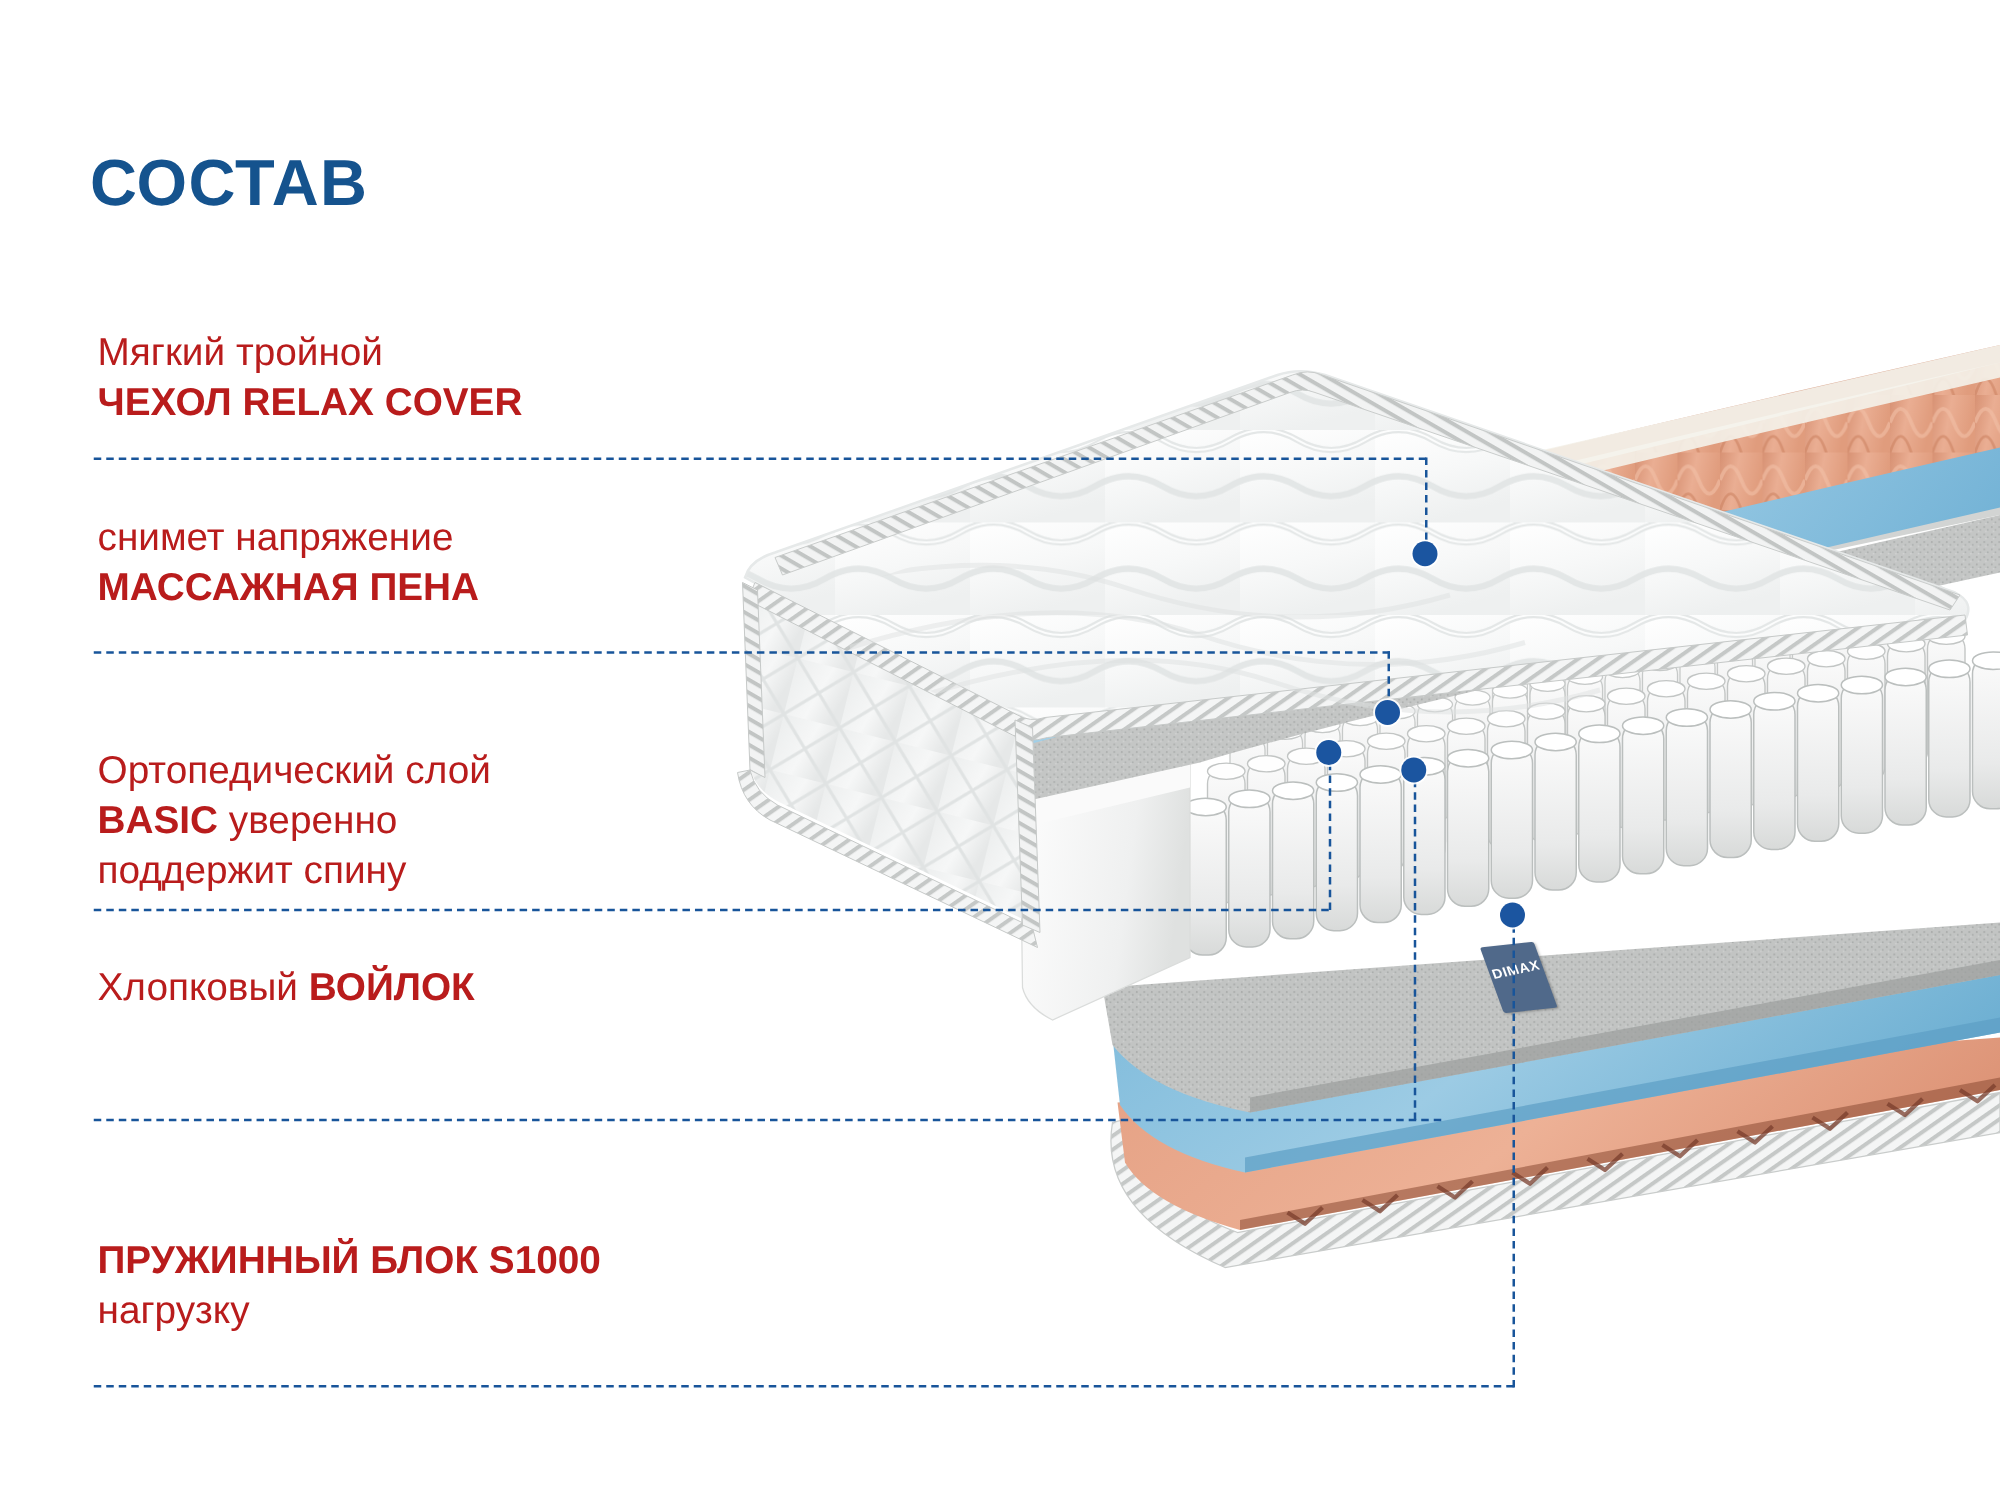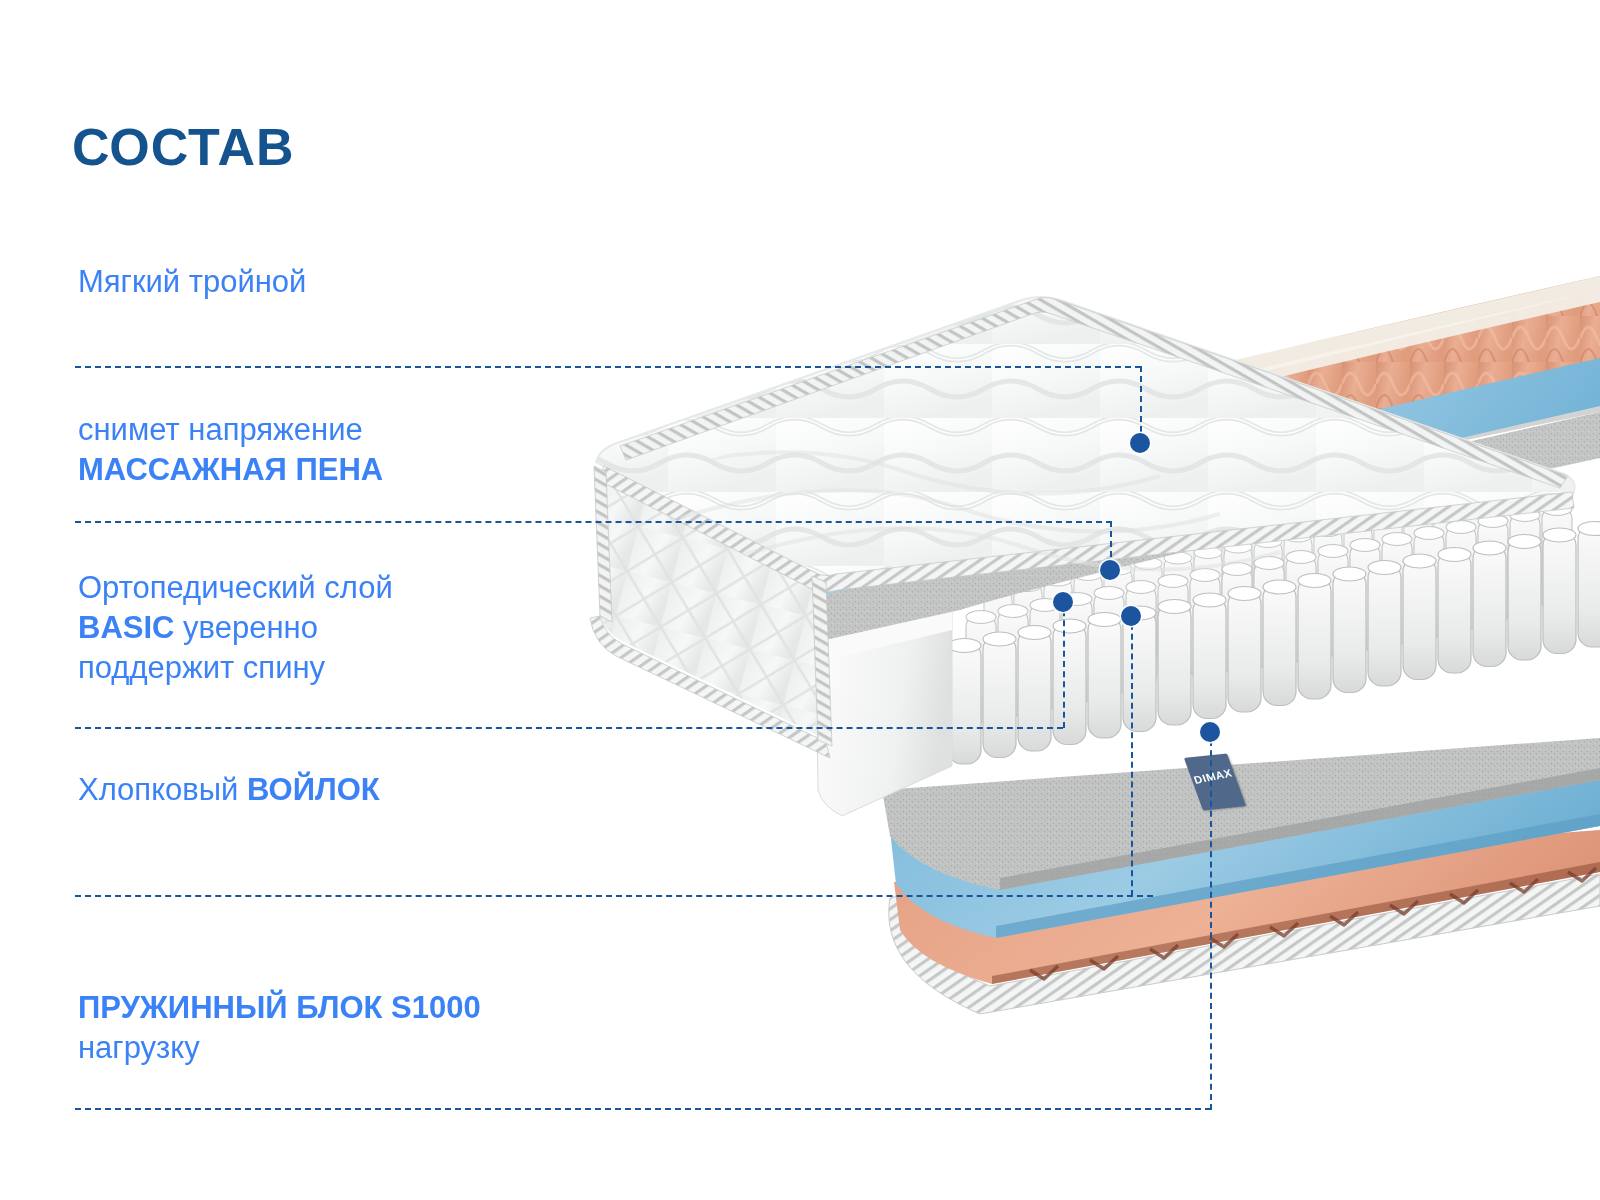--- a/index.html
+++ b/index.html
@@ -11,21 +11,21 @@
   #stage{position:absolute;left:0;top:0;width:1600px;height:1200px;}
 
   
   .page-title{
     position:absolute;left:72px;top:121px;
     font-size:52px;font-weight:bold;letter-spacing:1px;
     color:#15538E;line-height:1;white-space:nowrap;
   }
 
   
-  .label-block{position:absolute;left:78px;color:#3b82f6;}
+  .label-block{position:absolute;left:78px;color:#b91c1c;}
   .label-block .ln{
     font-size:31px;line-height:40px;white-space:nowrap;font-weight:400;
   }
   .label-block .ln b{font-weight:bold;}
 
   
   .dash-h{
     position:absolute;height:0;border-top:2.5px dashed #18559A;
   }
   .dash-v{
@@ -541,30 +541,31 @@
 
     <div class="mt-label">
       <span>DIMAX</span>
     </div>
   </div>
 
   <div class="page-title">СОСТАВ</div>
 
   <div class="label-block" style="top:262px;">
     <div class="ln">Мягкий тройной</div>
+    <div class="ln" style="font-weight:bold;">ЧЕХОЛ RELAX COVER</div>
   </div>
   <div class="dash-h" style="left:75px;top:366px;width:1066px;"></div>
 
   <div class="label-block" style="top:410px;">
     <div class="ln">снимет напряжение</div>
     <div class="ln" style="font-weight:bold;">МАССАЖНАЯ ПЕНА</div>
   </div>
   <div class="dash-h" style="left:75px;top:521px;width:1037px;"></div>
 
-  <div class="label-block" style="top:568px;">
+  <div class="label-block" style="top:596px;">
     <div class="ln">Ортопедический слой</div>
     <div class="ln"><b>BASIC</b><span> уверенно</span></div>
     <div class="ln">поддержит спину</div>
   </div>
   <div class="dash-h" style="left:75px;top:727px;width:988px;"></div>
 
   <div class="label-block" style="top:770px;">
     <div class="ln"><span>Хлопковый </span><b>ВОЙЛОК</b></div>
   </div>
   <div class="dash-h" style="left:75px;top:895px;width:1078px;"></div>

